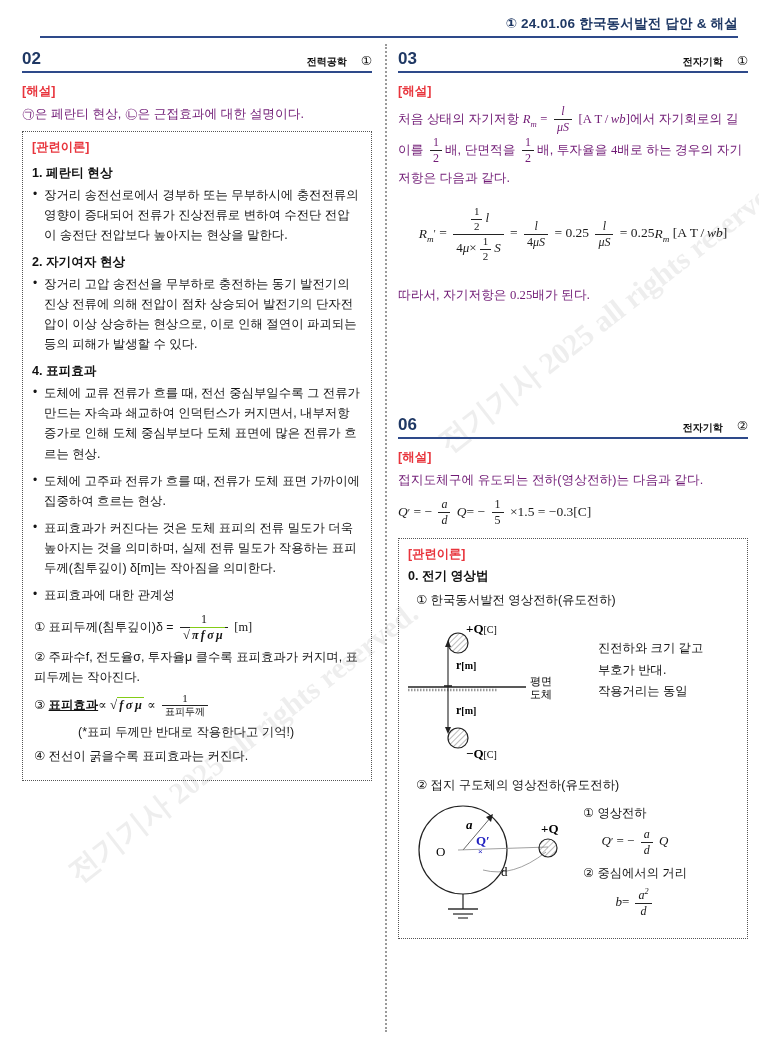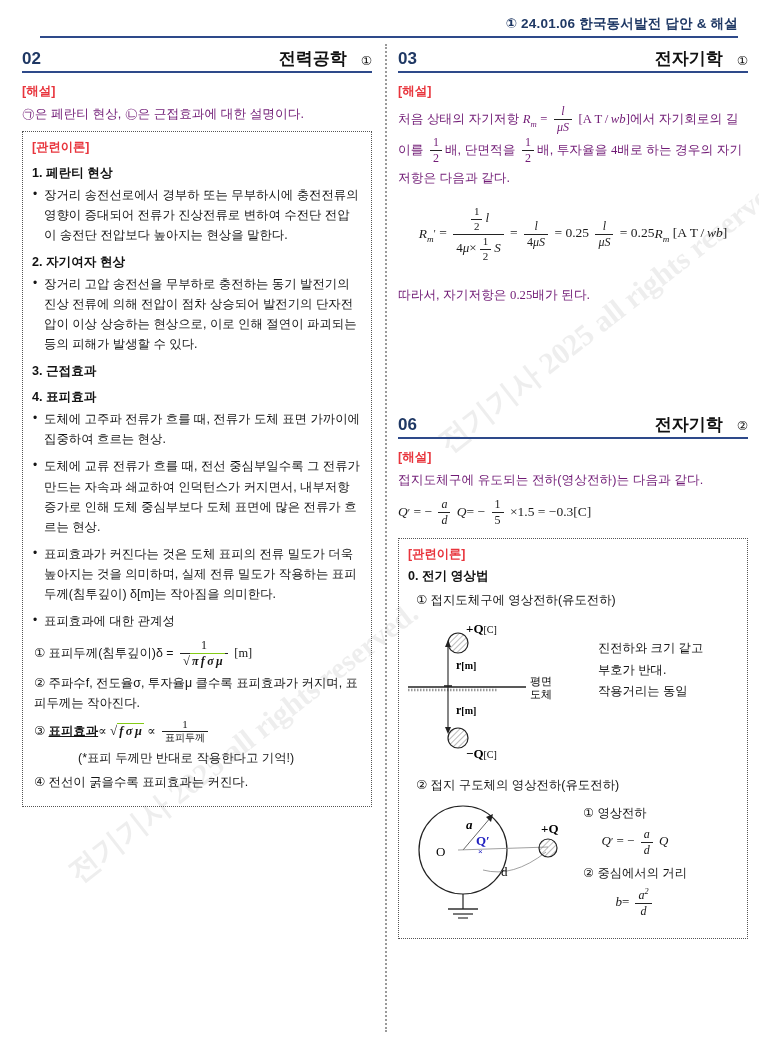--- a/index.html
+++ b/index.html
@@ -48,21 +48,21 @@
   .col-divider{
     position:absolute;left:385px;top:44px;height:988px;
     border-left:2px dotted #9a9a9a;z-index:1;
   }
 
   
   .q-head{position:relative;padding-bottom:3px;margin-bottom:7px;}
   .q-head .row{display:flex;align-items:flex-end;justify-content:space-between;}
   .q-num{font-size:17px;font-weight:700;color:#1f3864;line-height:1;text-align:center;}
   .q-right{display:flex;align-items:flex-end;gap:14px;}
-  .q-subject{font-size:17px;font-weight:700;color:#111;line-height:1;}
+  .q-subject{font-size:10px;font-weight:700;color:#111;line-height:1;}
   .q-answer{font-size:12.5px;color:#111;line-height:1;}
   .q-rule{margin-top:4px;border-top:2px solid #2e4a8a;}
 
   
   .lbl-sol{
     color:#e8343c;font-size:12.5px;font-weight:700;margin:2px 0 4px 0;
   }
   .ptext{font-size:12.7px;line-height:1.62;color:#701a75;margin:0 0 6px 0;}
 
   
@@ -147,25 +147,24 @@
 
     <div class="theory">
       <div class="lbl-theory">[관련이론]</div>
 
       <div class="t-head">1. 페란티 현상</div>
       <div class="t-bullet">장거리 송전선로에서 경부하 또는 무부하시에 충전전류의 영향이 증대되어 전류가 진상전류로 변하여 수전단 전압이 송전단 전압보다 높아지는 현상을 말한다.</div>
 
       <div class="t-head">2. 자기여자 현상</div>
       <div class="t-bullet">장거리 고압 송전선을 무부하로 충전하는 동기 발전기의 진상 전류에 의해 전압이 점차 상승되어 발전기의 단자전압이 이상 상승하는 현상으로, 이로 인해 절연이 파괴되는 등의 피해가 발생할 수 있다.</div>
 
-      <div class="t-head">3. 근접효과</div>
 
       <div class="t-head">4. 표피효과</div>
+      <div class="t-bullet">도체에 교류 전류가 흐를 때, 전선 중심부일수록 그 전류가 만드는 자속과 쇄교하여 인덕턴스가 커지면서, 내부저항 증가로 인해 도체 중심부보다 도체 표면에 많은 전류가 흐르는 현상.</div>
       <div class="t-bullet">도체에 고주파 전류가 흐를 때, 전류가 도체 표면 가까이에 집중하여 흐르는 현상.</div>
-      <div class="t-bullet">도체에 교류 전류가 흐를 때, 전선 중심부일수록 그 전류가 만드는 자속과 쇄교하여 인덕턴스가 커지면서, 내부저항 증가로 인해 도체 중심부보다 도체 표면에 많은 전류가 흐르는 현상.</div>
       <div class="t-bullet">표피효과가 커진다는 것은 도체 표피의 전류 밀도가 더욱 높아지는 것을 의미하며, 실제 전류 밀도가 작용하는 표피두께(침투깊이) δ[m]는 작아짐을 의미한다.</div>
       <div class="t-bullet">표피효과에 대한 관계성</div>
 
       <div class="t-item">
         <span>①</span>
         <span>표피두께(침투깊이)δ =</span>
         <span class="frac" style="font-size:12px;">
           <span class="num mup">1</span>
           <span class="den"><span class="sq"><span class="rad">√</span><span class="bod mi">π f σ μ</span></span></span>
         </span>
@@ -283,21 +282,21 @@
       <span class="mup">×</span><span class="mup">1.5</span>
       <span class="mup">= −</span><span class="mup">0.3</span><span class="mup">[C]</span>
     </div>
 
     <div class="theory" style="margin-top:10px;">
       <div class="lbl-theory">[관련이론]</div>
       <div class="t-head" style="margin-top:2px;">0. 전기 영상법</div>
 
       <div class="t-item" style="padding-left:8px;margin-top:6px;">
         <span>①</span>
-        <span>접지도체구에 영상전하(유도전하)</span>
+        <span>한국동서발전 영상전하(유도전하)</span>
       </div>
 
       <div class="figwrap">
         <svg width="190" height="150" viewBox="0 0 190 150">
 
           <text class="ftxt" x="58" y="17" font-size="13" font-weight="700">+Q<tspan font-size="10" font-weight="400">[C]</tspan></text>
 
           <defs>
             <pattern id="hatch" patternUnits="userSpaceOnUse" width="4" height="4" patternTransform="rotate(45)">
               <line x1="0" y1="0" x2="0" y2="4" stroke="#777" stroke-width="1"></line>

